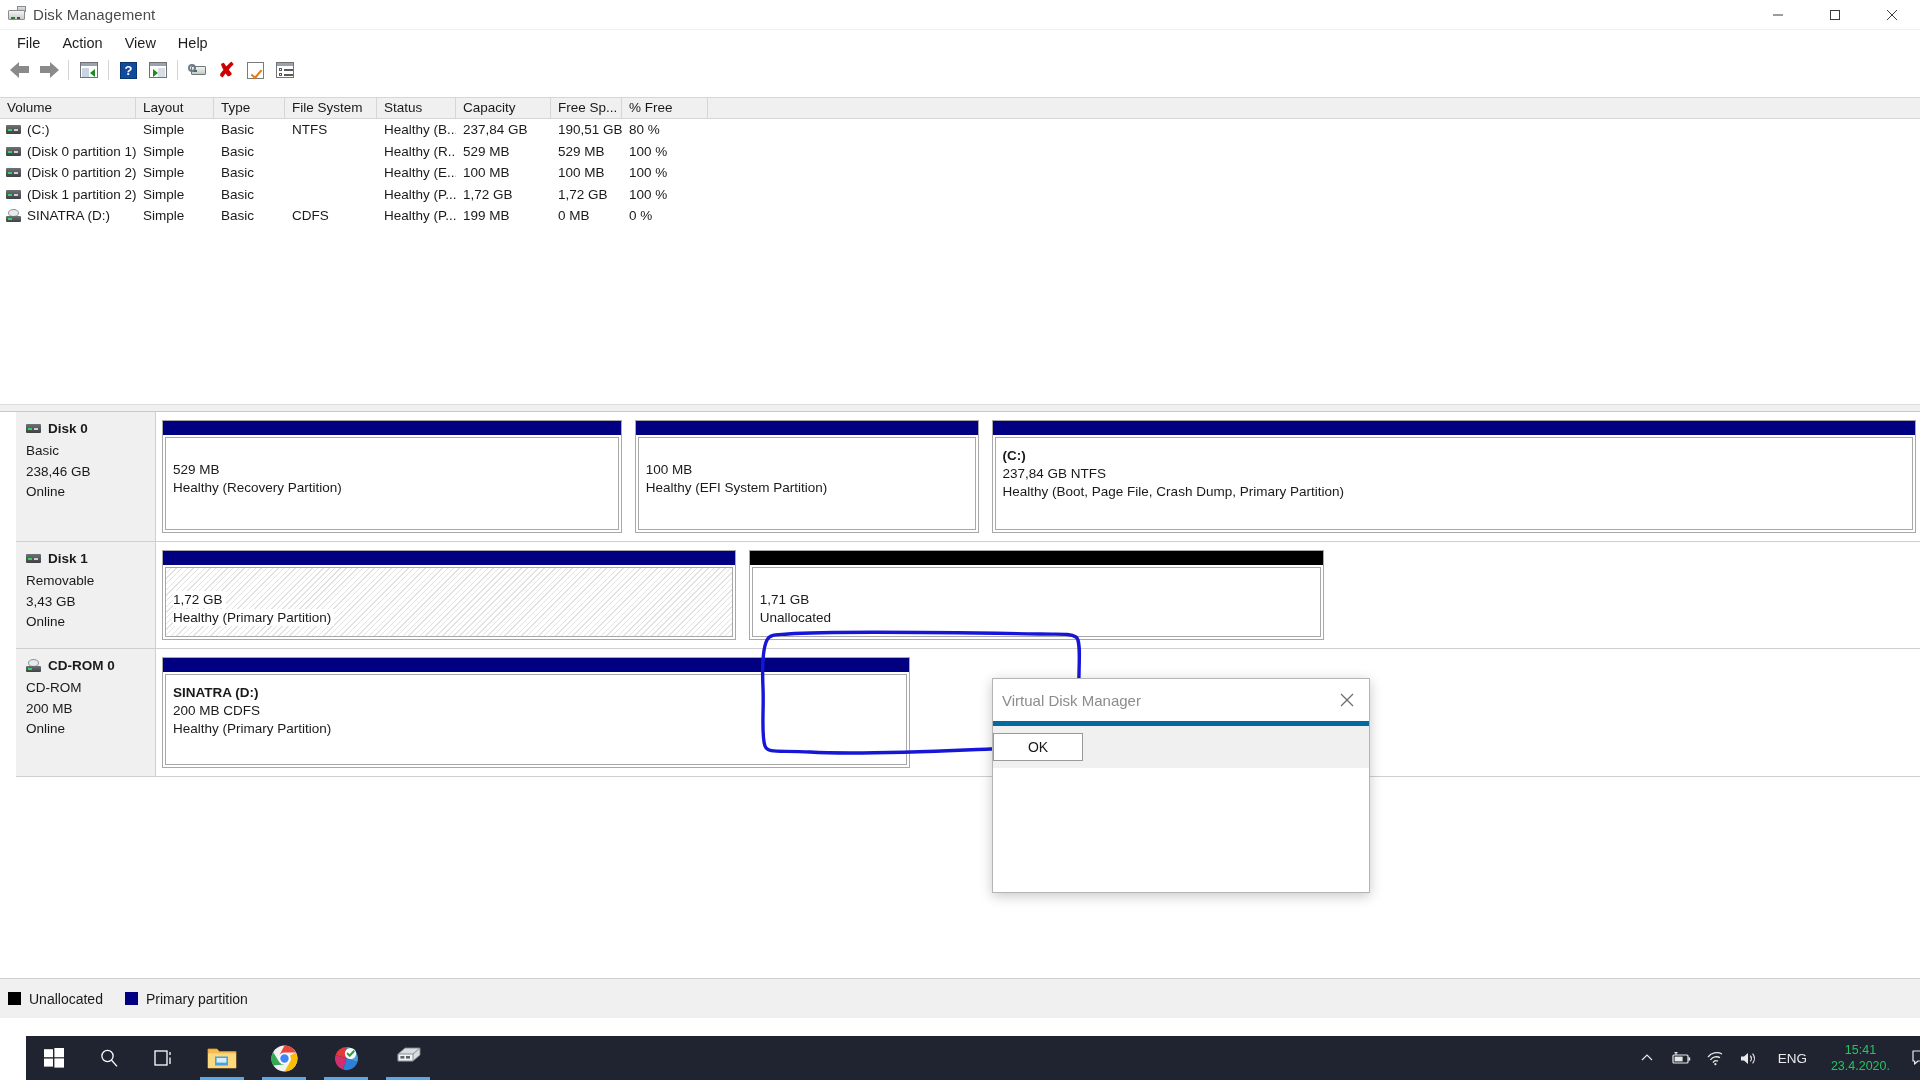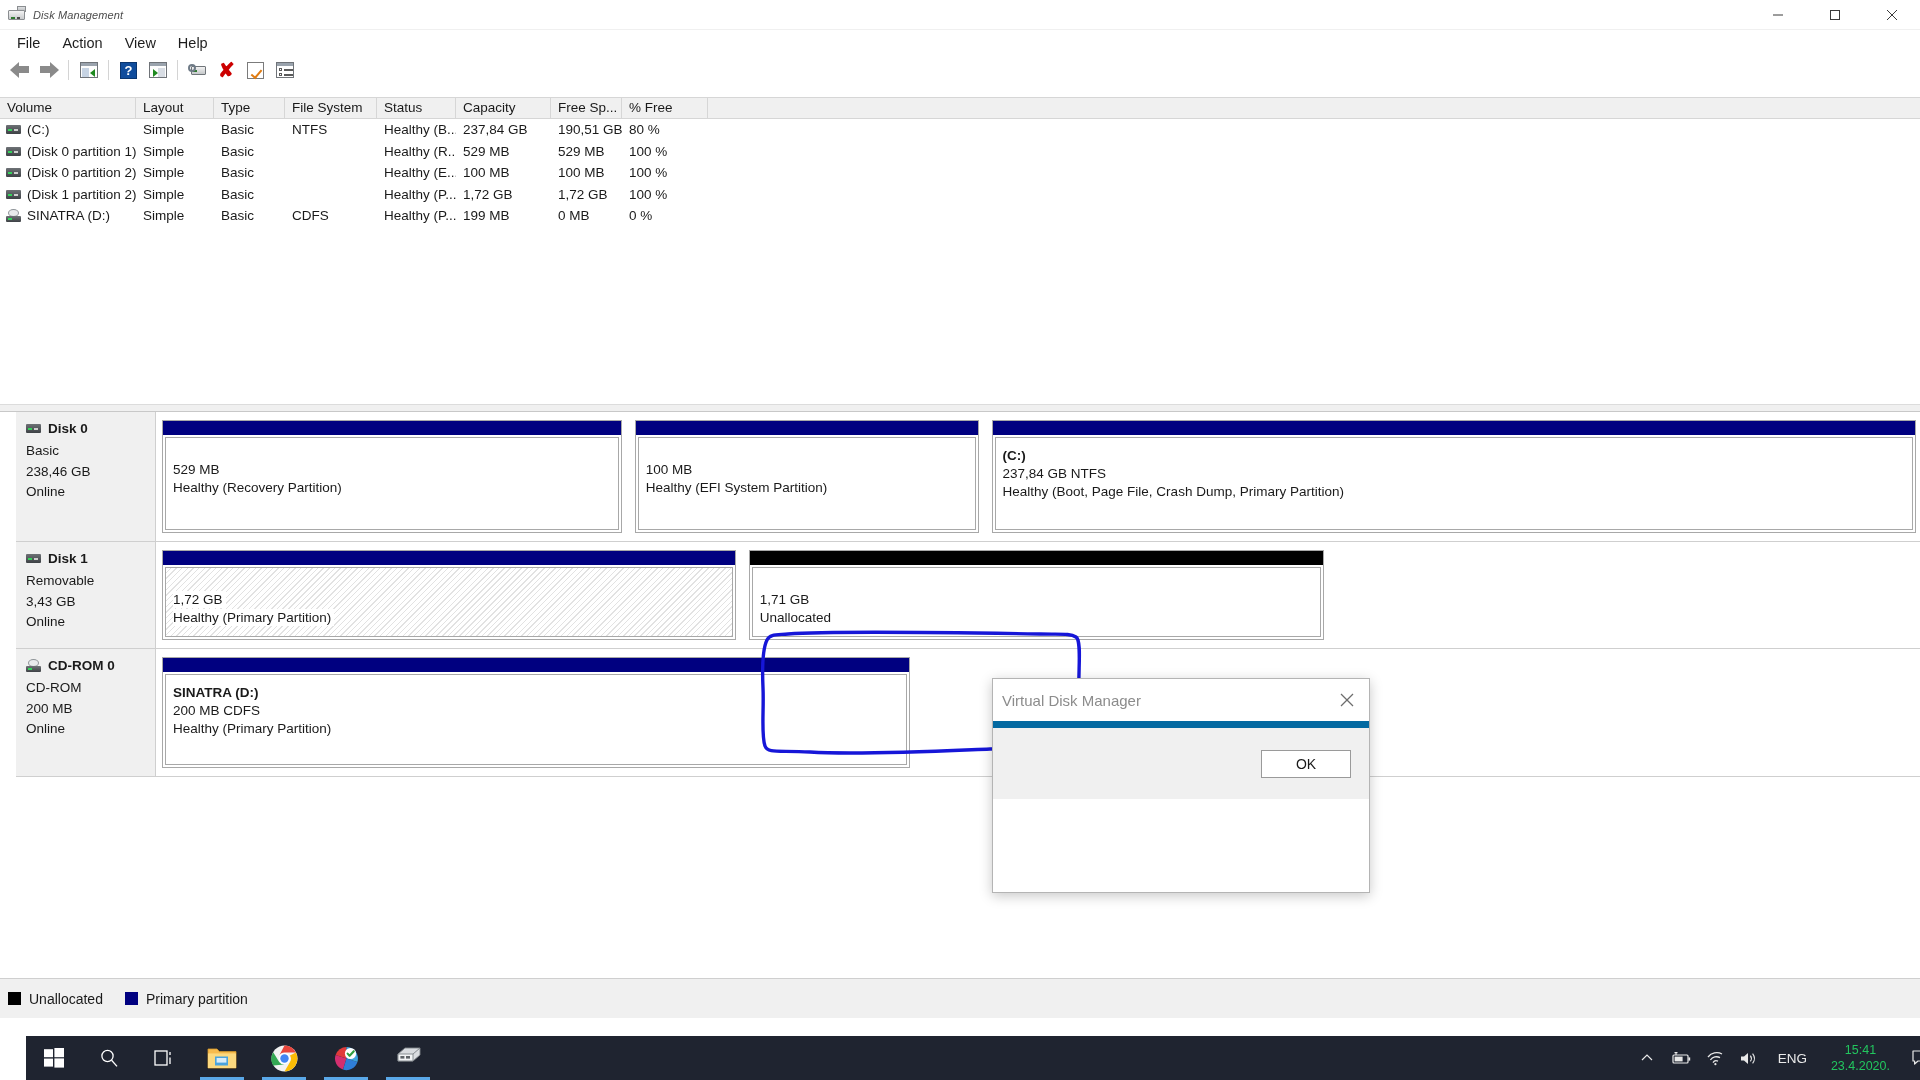--- a/index.html
+++ b/index.html
@@ -39,21 +39,21 @@
   .title-icon .drv:before {
     content:""; position:absolute; left:8px; top:6px; width:3px; height:2px;
     background:#4a4a4a;
   }
   .title-icon .sm {
     position: absolute; left: 9px; top: 0px; width: 9px; height: 6px;
     background: linear-gradient(#dfe1e3,#b9bbbd);
     border: 1px solid #8a8d90;
   }
   .title-text {
-    font-size: 11px; color: #4c4c4c; letter-spacing: .1px; font-style: italic;
+    font-size: 15px; color: #4c4c4c; letter-spacing: .1px;
   }
   .win-controls {
     margin-left: auto; display: flex; height: 30px;
   }
   .win-btn {
     width: 57px; height: 30px; display: flex; align-items: center; justify-content: center;
     color: #3b3b3b;
   }
   .win-btn svg { display:block; }
 
@@ -242,22 +242,22 @@
     box-shadow: inset 0 -3px 6px rgba(0,0,0,.35), 0 1px 2px rgba(0,0,0,.3);
   }
   .err-icon:before, .err-icon:after {
     content:""; position:absolute; left:50%; top:50%; width:22px; height:6px;
     background:#ffffff; border-radius:1px; margin-left:-11px; margin-top:-3px;
   }
   .err-icon:before { transform: rotate(45deg); }
   .err-icon:after  { transform: rotate(-45deg); }
   .dlg-msg { font-size:14.5px; color:#1a1a1a; }
   .dlg-footer {
-    height:78px; background:#f0f0f0; border-top:7px solid #0369a1;
-    display:flex; align-items:center; justify-content:flex-end; padding-right:18px;
+    height:47px; background:#f0f0f0; border-top:5px solid #0369a1;
+    display:flex; align-items:center; padding-right:18px;
   }
   .dlg-ok {
     width:90px;height:28px;background:#ffffff;border:1px solid #9a9a9a;
     font-size:14px;color:#1a1a1a; display:flex;align-items:center;justify-content:center;
   }
 
   
   .annot { position:absolute; left:740px; top:630px; width:380px; height:130px; pointer-events:none; }
 
   

